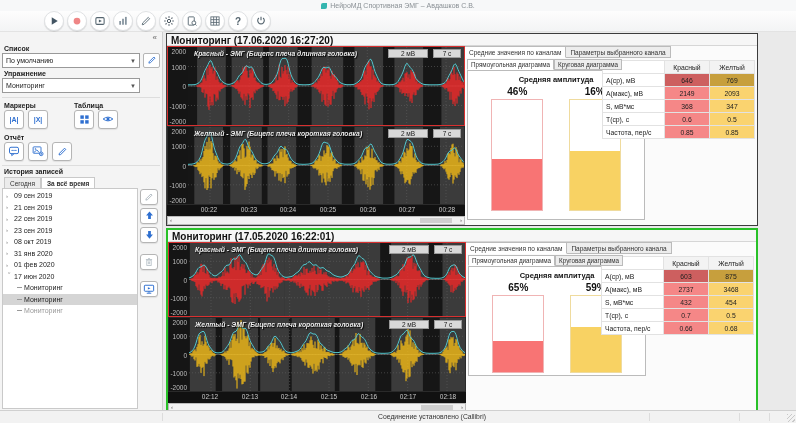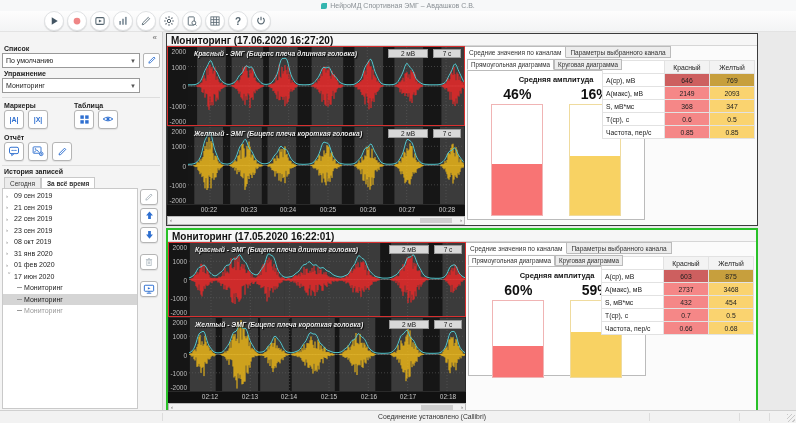--- a/index.html
+++ b/index.html
@@ -90,21 +90,21 @@
           cursor:pointer; white-space:nowrap; font-size:6.5px; }
   .stab.active { background:#fff; border-bottom:1px solid #fff; }
   .subtabs { position:absolute; left:2px; top:13px; display:flex; height:11px; z-index:2; }
   .dtab { padding:1px 3px 0; background:#ededed; border:1px solid #bbb; color:#333; cursor:pointer; font-size:6.3px; }
   .dtab.active { background:#fff; border-bottom:1px solid #fff; }
   .diagram { position:absolute; left:2px; width:178px; background:#fff; border:1px solid #bbb; top:24px; }
   .p1 .diagram { height:150px; } .p2 .diagram { height:110px; }
   .dg-title { text-align:center; font-weight:bold; font-size:7.5px; color:#111; margin-top:4px; }
   .bars { display:flex; justify-content:space-evenly; margin-top:2px; }
   .barcol { display:flex; flex-direction:column; align-items:center; width:56px; }
-  .pct { font-weight:bold; font-size:14px; color:#111; margin-bottom:2px; }
+  .pct { font-weight:bold; font-size:10px; color:#111; margin-bottom:2px; }
   .bar { position:relative; width:52px; background:#fff; }
   .p1 .bar { height:112px; } .p2 .bar { height:78px; }
   .bar.red { border:1px solid #f0b4b4; } .bar.yel { border:1px solid #efdb9e; }
   .bar-fill { position:absolute; left:0; right:0; bottom:0; }
   .bar.red .bar-fill { background:#f87474; } .bar.yel .bar-fill { background:#f8d263; }
 
   table.vals { position:absolute; right:2px; top:14px; border-collapse:collapse; font-size:6.8px; }
   table.vals th, table.vals td { border:1px solid #e2e2e2; height:13px; text-align:center; font-weight:normal; color:#222; }
   table.vals th { background:#f3f3f3; width:45px; }
   table.vals td.lbl { background:#fff; width:62px; text-align:left; padding-left:3px; }
@@ -1540,21 +1540,21 @@
               <div class="stab">Параметры выбранного канала</div>
             </div>
             <div class="subtabs">
               <div class="dtab active">Прямоугольная диаграмма</div>
               <div class="dtab">Круговая диаграмма</div>
             </div>
             <div class="diagram">
               <div class="dg-title">Средняя амплитуда</div>
               <div class="bars">
                 <div class="barcol">
-                  <div class="pct">60%</div>
+                  <div class="pct">65%</div>
                   <div class="bar red">
                       <div class="bar-fill" style="height: 41%;"></div>
                     </div>
                 </div>
                 <div class="barcol">
                   <div class="pct">59%</div>
                   <div class="bar yel">
                       <div class="bar-fill" style="height: 59%;"></div>
                     </div>
                 </div>

